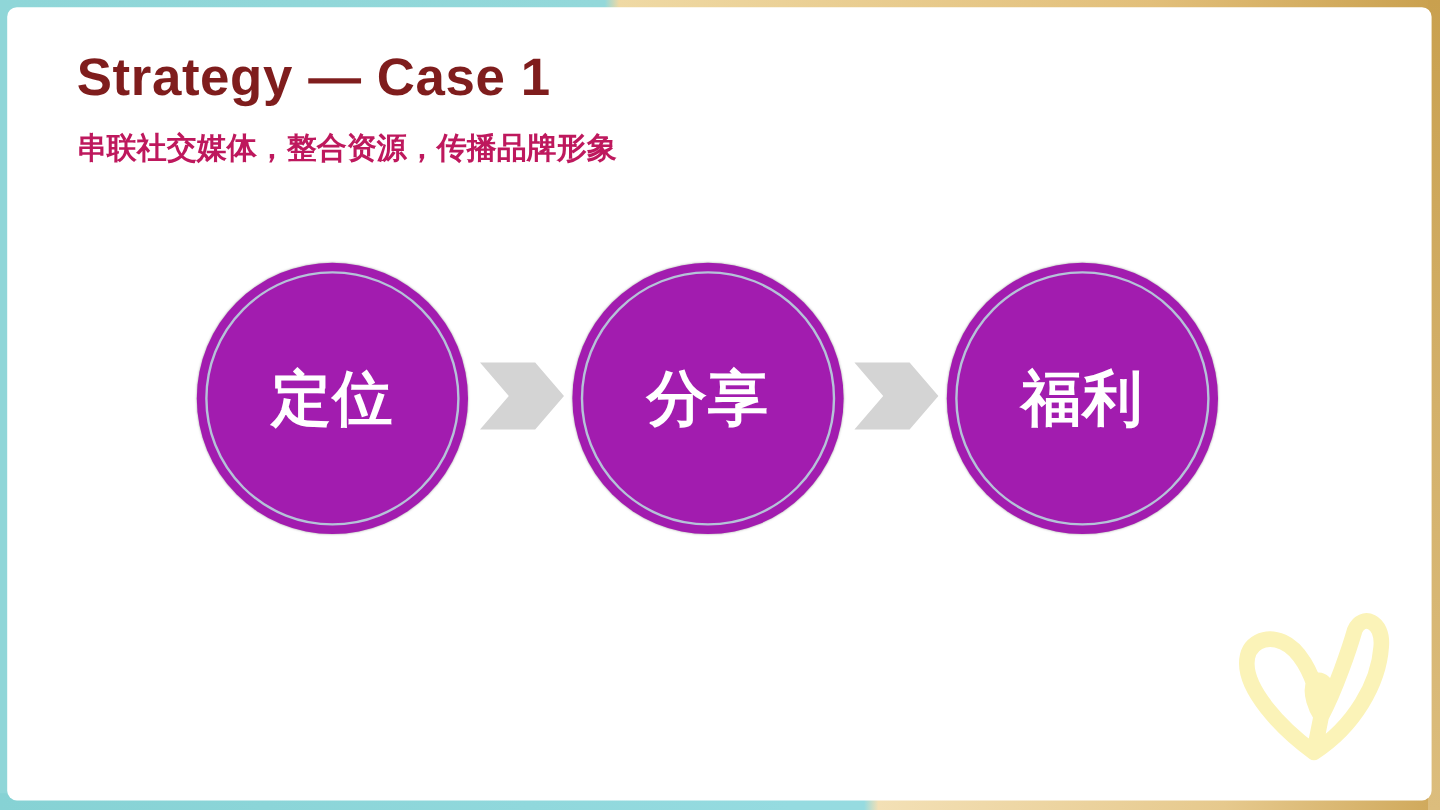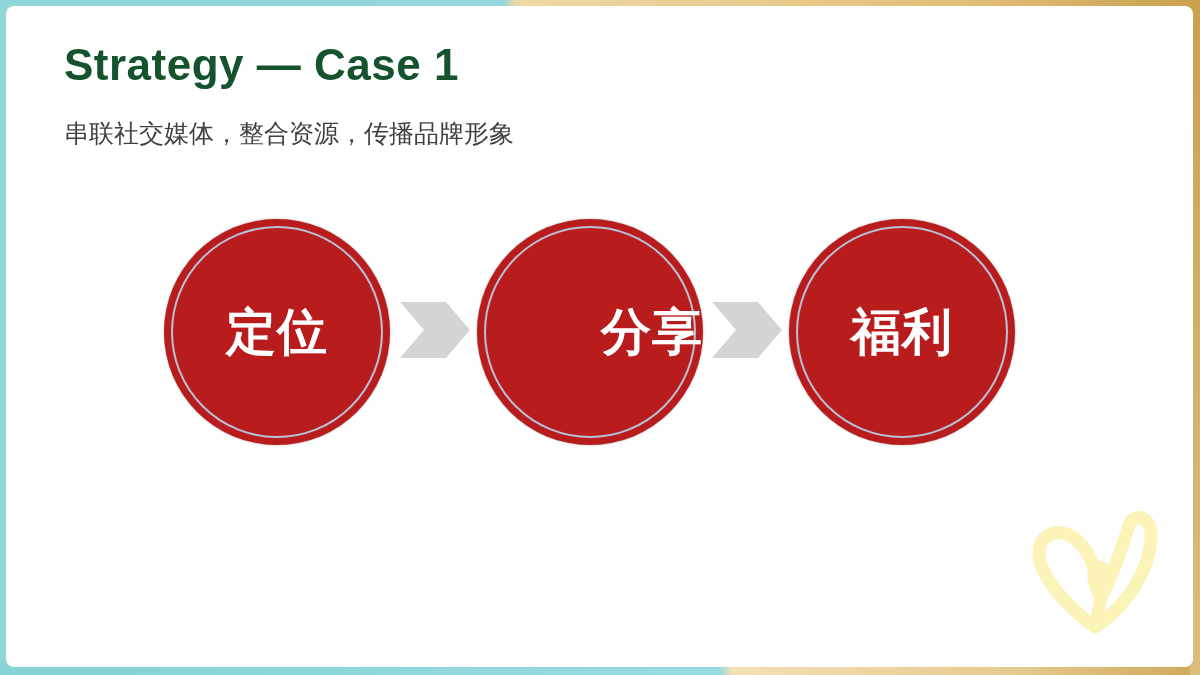--- a/index.html
+++ b/index.html
@@ -19,43 +19,43 @@
   .frame-right {
     position: absolute; right: 0; top: 0; width: 10px; height: 675px;
     background: linear-gradient(180deg, #c9a04e 0%, #d3b06a 50%, #dcbd7d 100%);
   }
   .card {
     position: absolute; left: 6px; top: 6px; width: 1187px; height: 661px;
     background: #ffffff; border-radius: 8px;
   }
   .title {
     position: absolute; left: 64px; top: 40px;
-    font-size: 44px; font-weight: bold; color: #14532d;
+    font-size: 44px; font-weight: bold; color: #7f1d1d;
     letter-spacing: 0.5px; white-space: nowrap;
   }
   .subtitle {
-    position: absolute; left: 64px; top: 117px;
-    font-size: 25px; color: #404040; white-space: nowrap;
+    position: absolute; left: 64px; top: 107px;
+    font-size: 25px; color: #be185d; white-space: nowrap; font-weight: bold;
   }
   .circle {
     position: absolute; width: 226px; height: 226px; border-radius: 50%;
-    background: #b91c1c; top: 219px;
+    background: #a21caf; top: 219px;
     display: flex; align-items: center; justify-content: center;
     box-shadow: 0 0 2px rgba(0,0,0,0.4);
   }
   .circle::before {
     content: ""; position: absolute; left: 7px; top: 7px; right: 7px; bottom: 7px;
     border-radius: 50%; border: 2px solid #b5c2d8;
   }
   .circle-label {
     position: relative; color: #fff; font-size: 50px; font-weight: bold;
     letter-spacing: 1px;
   }
   .c1 { left: 164px; }
-  .c2 { left: 477px; justify-content: flex-end; }
+  .c2 { left: 477px; }
   .c3 { left: 789px; justify-content: center; }
   .arrow { position: absolute; top: 299px; width: 74px; height: 62px; }
   .a1 { left: 398px; }
   .a2 { left: 710px; }
   .heart { position: absolute; left: 1025px; top: 505px; width: 135px; height: 130px; }
 </style>
 </head>
 <body>
 
 <div class="frame"></div>

